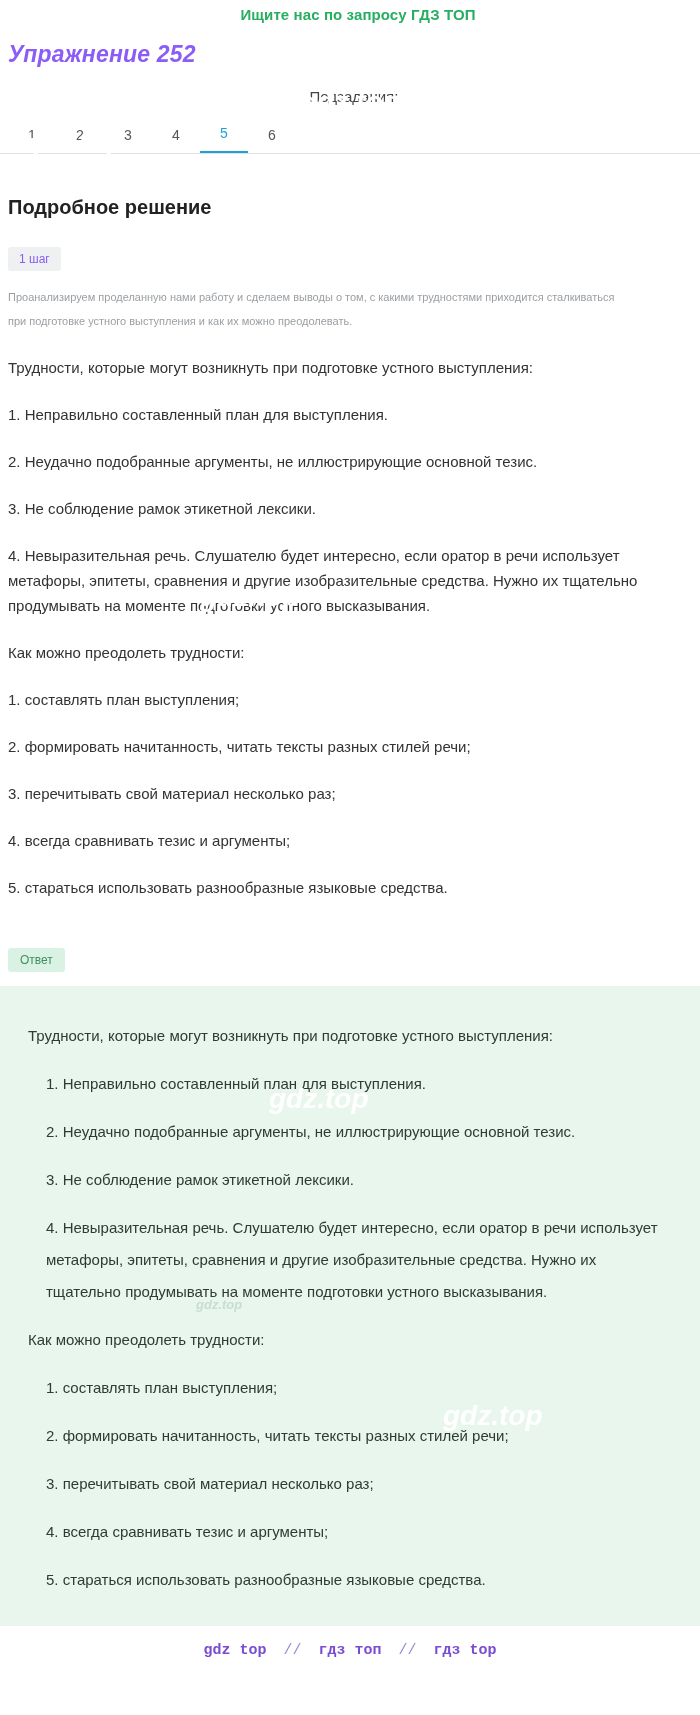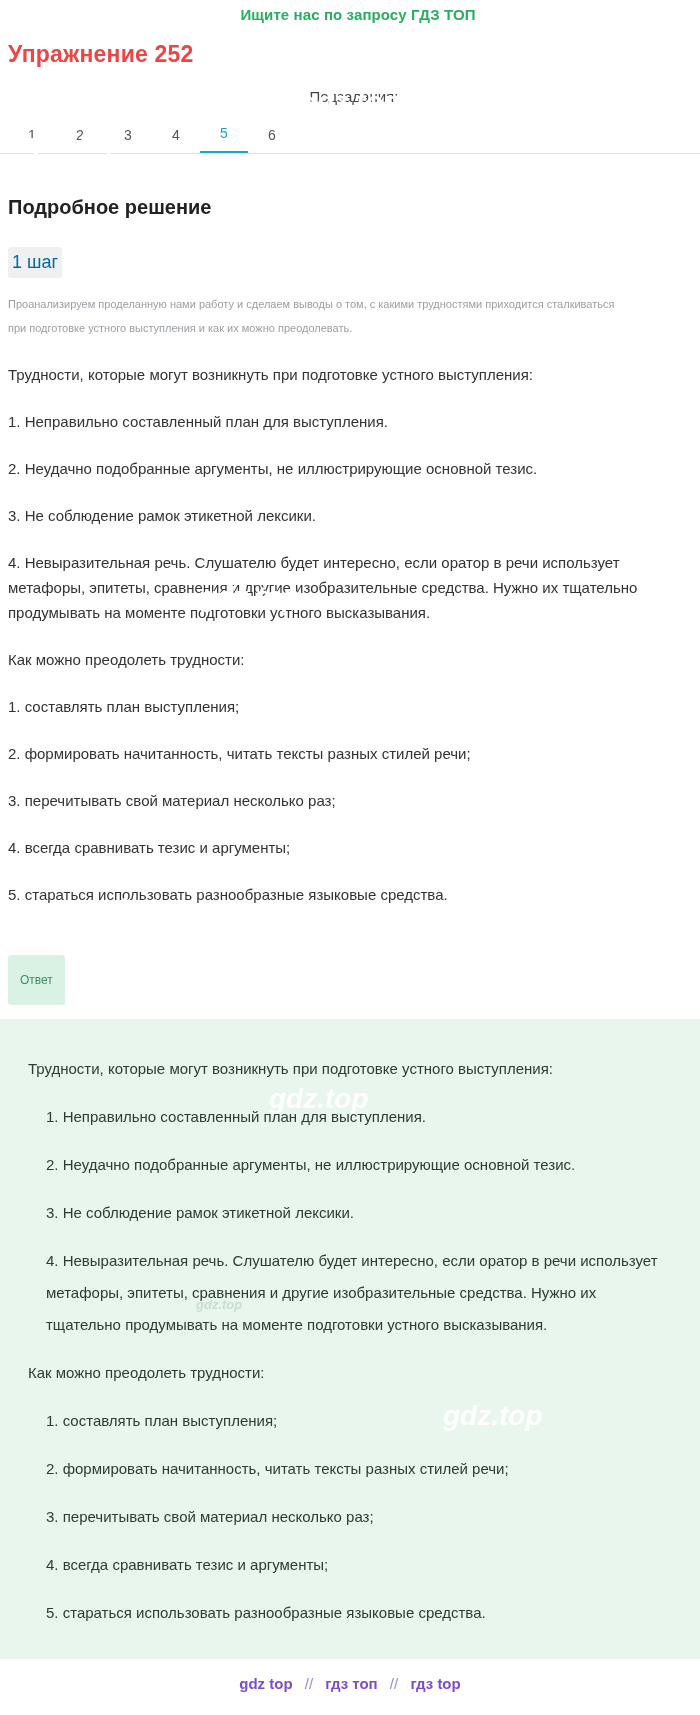--- a/index.html
+++ b/index.html
@@ -30,23 +30,24 @@
     font-size: 15px;
     font-weight: bold;
     padding: 6px 0 2px 16px;
     letter-spacing: 0.1px;
   }
 
   
   .exercise-title {
     font-size: 23px;
     font-weight: bold;
-    color: #ef4444;
+    color: #8b5cf6;
     margin: 16px 0 0 8px;
     letter-spacing: 0.2px;
+    font-style: italic;
   }
 
   
   .subtasks-label {
     font-size: 15px;
     color: #444444;
     margin: 20px 0 0 8px;
     text-align: center;
   }
   .tabs {
@@ -76,24 +77,24 @@
   .section-heading {
     font-size: 20px;
     font-weight: bold;
     color: #222222;
     margin: 42px 0 0 8px;
   }
 
   .step-badge {
     display: inline-block;
     background: #eef0f1;
-    color: #0369a1;
-    font-size: 18px;
+    color: #8b5cf6;
+    font-size: 12px;
     border-radius: 3px;
-    padding: 5px 4px;
+    padding: 5px 11px;
     margin: 28px 0 0 8px;
   }
 
   .step-text {
     color: #9a9fa3;
     font-size: 11px;
     line-height: 24px;
     margin: 14px 8px 0 8px;
     max-width: 625px;
   }
@@ -106,21 +107,21 @@
     max-width: 660px;
   }
 
   
   .answer-badge {
     display: inline-block;
     background: #d9f2e3;
     color: #3f8f63;
     font-size: 12px;
     border-radius: 3px;
-    padding: 18px 12px;
+    padding: 5px 12px;
     margin: 48px 0 0 8px;
   }
 
   .answer-box {
     margin-top: 14px;
     background: #e8f6ee;
     padding: 34px 28px 30px 28px;
     box-sizing: border-box;
     width: 700px;
     margin-left: 0;
@@ -138,20 +139,21 @@
     margin-bottom: 0;
   }
 
   
   .footer {
     text-align: center;
     padding: 16px 0 14px 0;
     font-size: 15px;
     color: #7b4bd1;
     background: #ffffff;
+    font-family: Liberation Mono, monospace;
   }
   .footer .sep {
     color: #9b8ad4;
     margin: 0 8px;
   }
   .footer span.w {
     font-weight: bold;
   }
 
   

